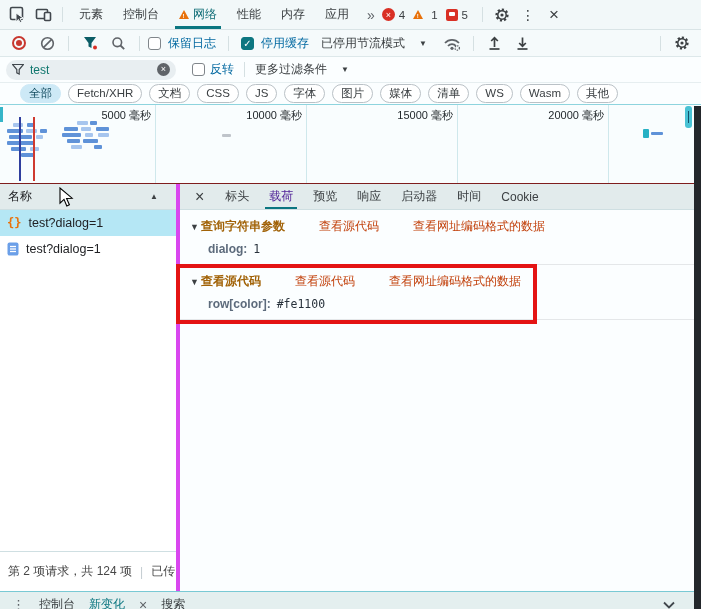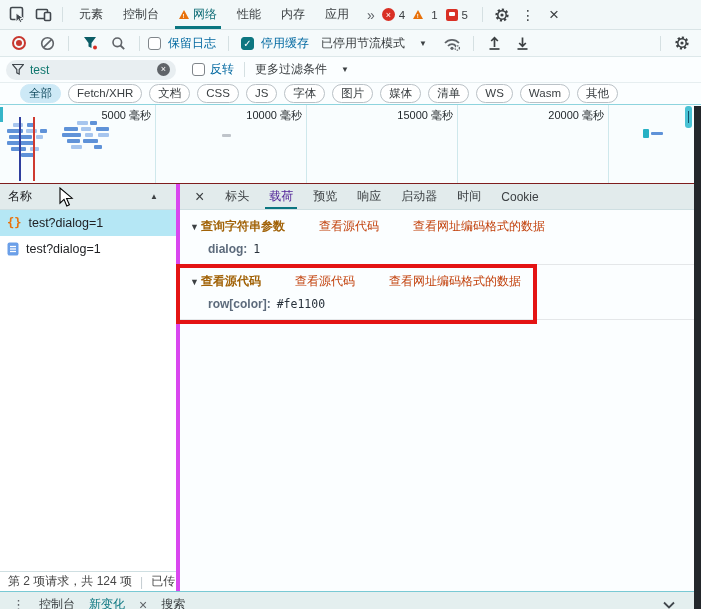--- a/index.html
+++ b/index.html
@@ -56,21 +56,21 @@
   .grip-right i{position:absolute;left:3px;top:5px;width:1px;height:12px;background:#14506b;display:block}
 
   
   .split{display:flex;height:407px}
   .left-pane{width:180px;flex:none;border-right:4px solid #d946ef;display:flex;flex-direction:column;background:#fff}
   .list-header{height:26px;flex:none;background:#e2ebec;border-bottom:1px solid #cfdfe2;display:flex;align-items:center;padding:0 8px;color:#202124}
   .sort-arrow{margin-left:auto;margin-right:10px;font-size:8px;color:#3c4043}
   .req-row{height:26px;flex:none;display:flex;align-items:center;gap:7px;padding:0 7px;color:#202124;font-size:12.5px;white-space:nowrap}
   .req-row.selected{background:#b5e7f5}
   .fetch-glyph{font-family:"DejaVu Sans Mono","Liberation Mono",monospace;font-weight:700;color:#e8710a;font-size:12px}
-  .status-bar{height:20px;flex:none;margin-top:auto;border-top:1px solid #cfdfe2;display:flex;align-items:center;gap:8px;padding:0 8px;color:#474747;white-space:nowrap;overflow:hidden}
+  .status-bar{height:40px;flex:none;margin-top:auto;border-top:1px solid #cfdfe2;display:flex;align-items:center;gap:8px;padding:0 8px;color:#474747;white-space:nowrap;overflow:hidden}
   .sdiv{color:#c3ccd0}
 
   .right-pane{flex:1;display:flex;flex-direction:column;background:#fbfeff;min-width:0}
   .detail-tabbar{height:26px;flex:none;background:#e2ebec;border-bottom:1px solid #cfdfe2;display:flex;align-items:center;padding-left:4px}
   .dclose{font-size:16px;color:#3c4043;padding:0 11px}
   .dtab{position:relative;height:100%;display:flex;align-items:center;padding:0 10px;color:#3c4043;white-space:nowrap}
   .dtab.selected{color:#4c1d95}
   .dtab.selected::after{content:"";position:absolute;left:6px;right:6px;bottom:0;height:2px;background:#0b7680}
   .detail-content{flex:1;overflow:hidden}
   .psec{padding:8px 10px 6px}

